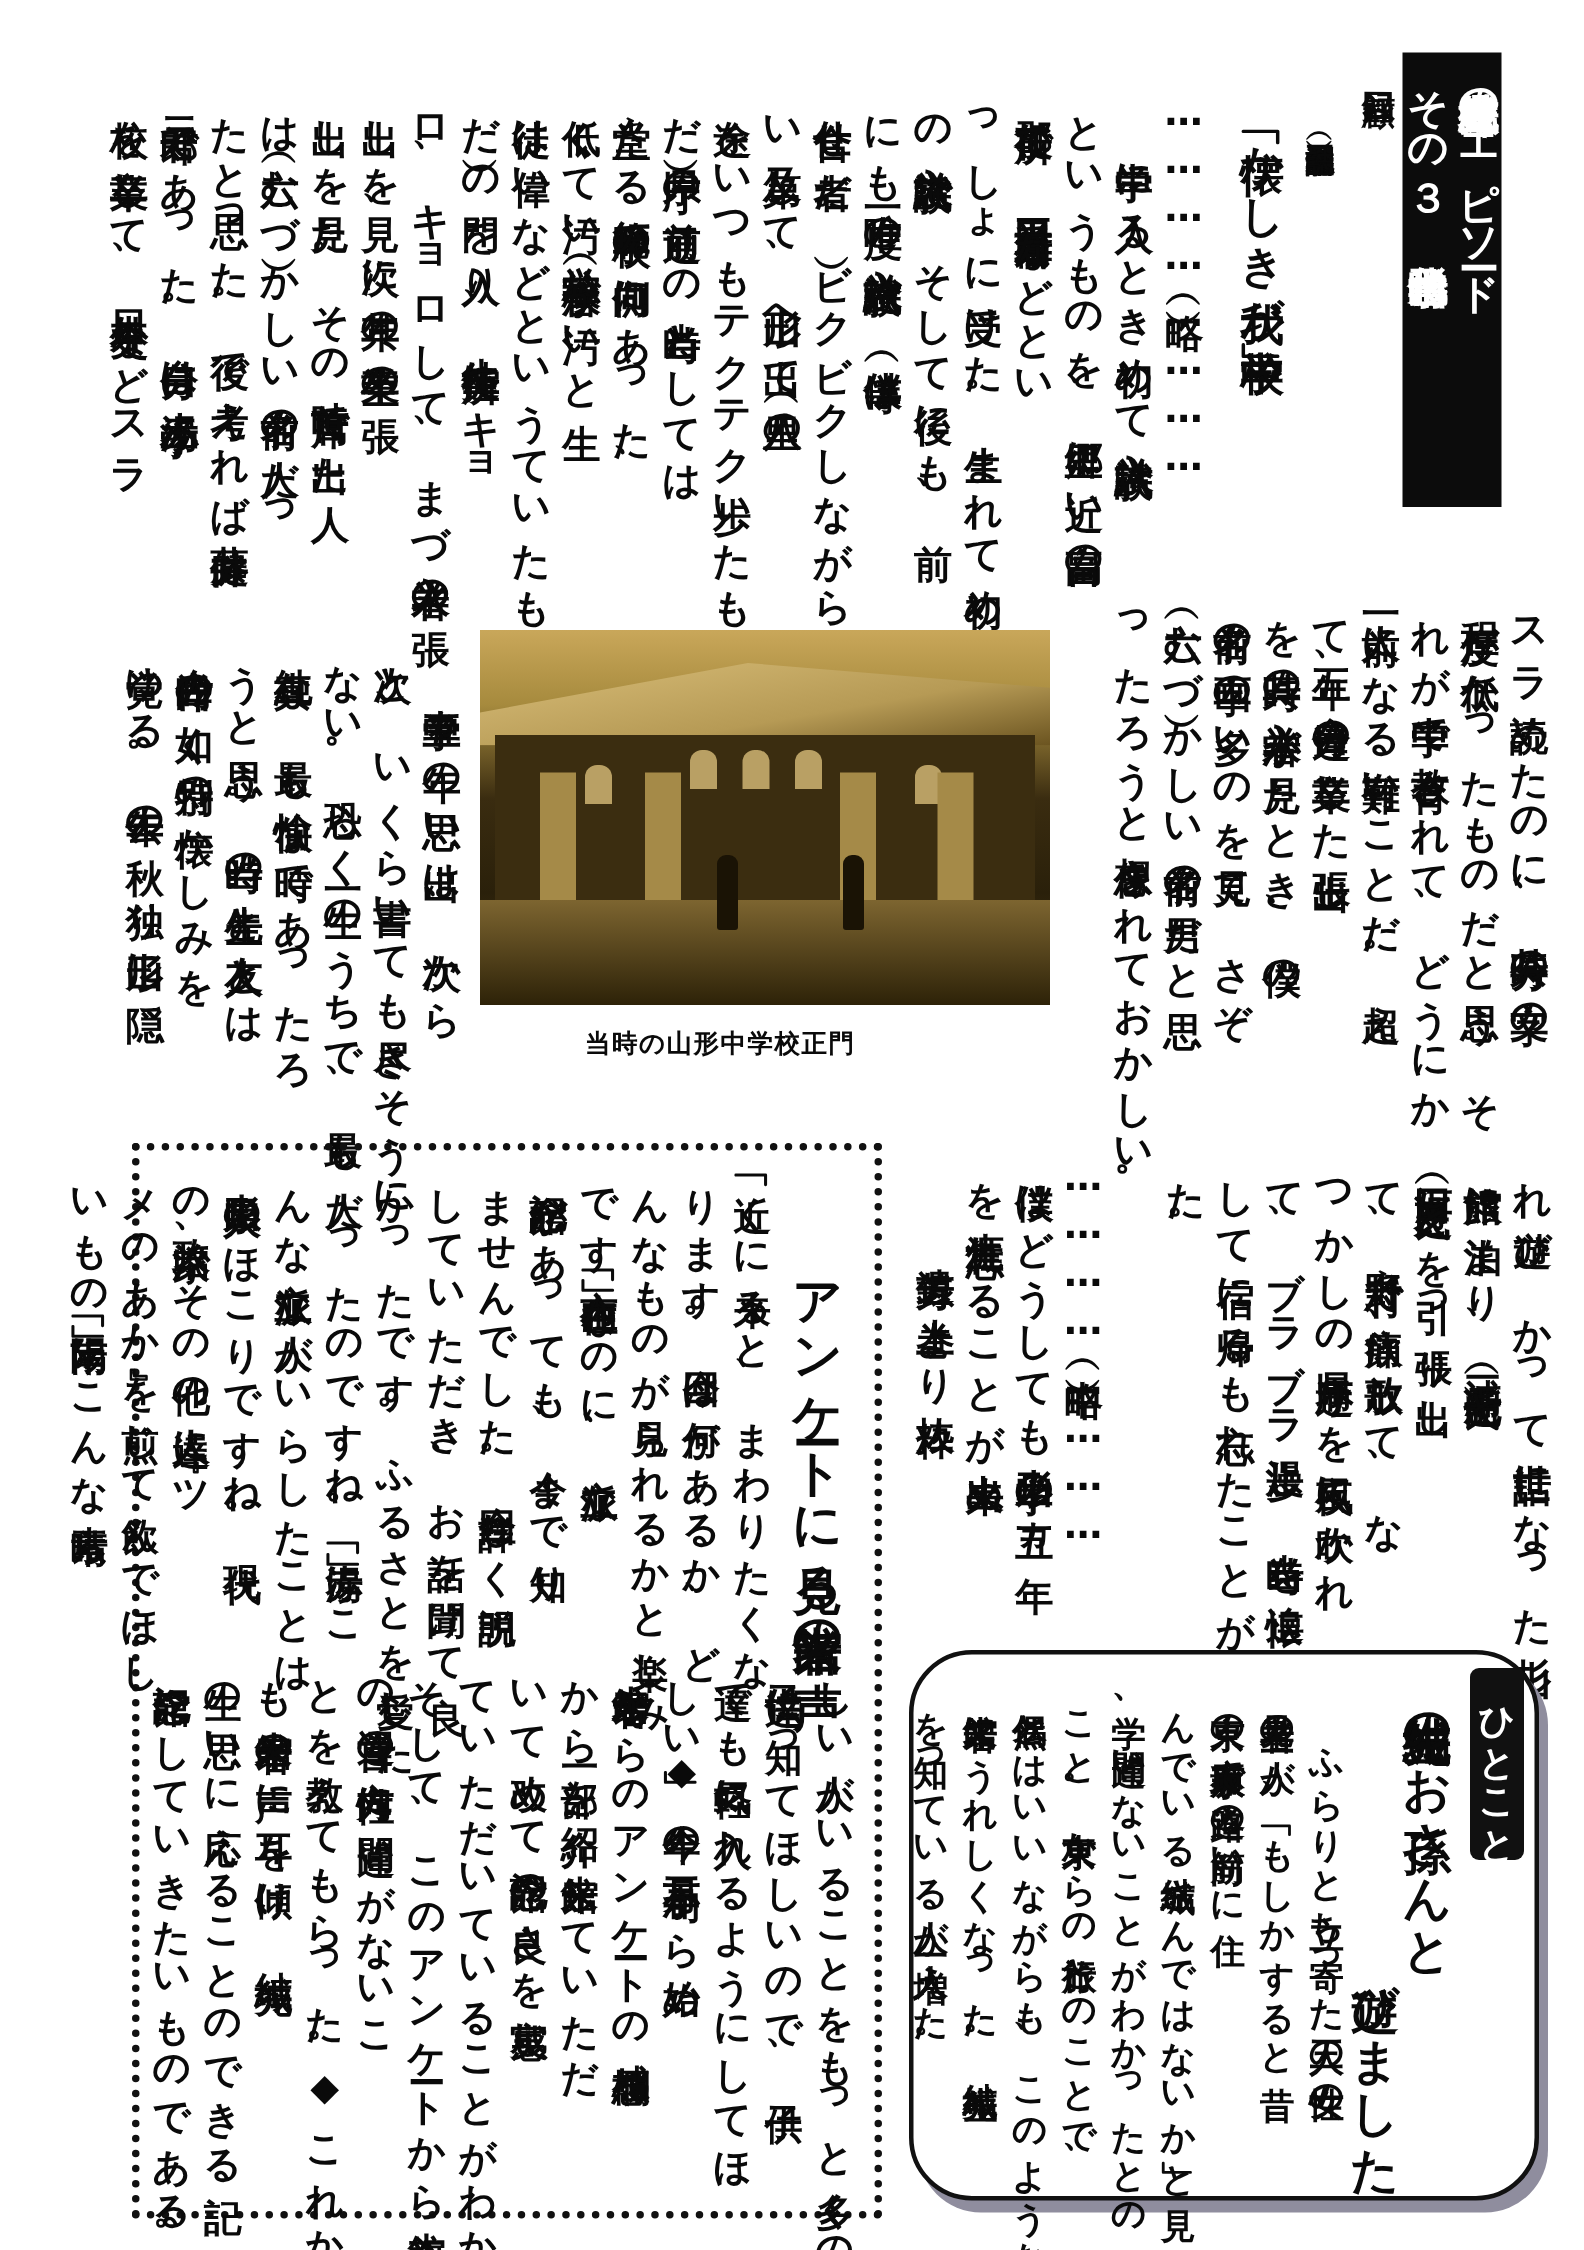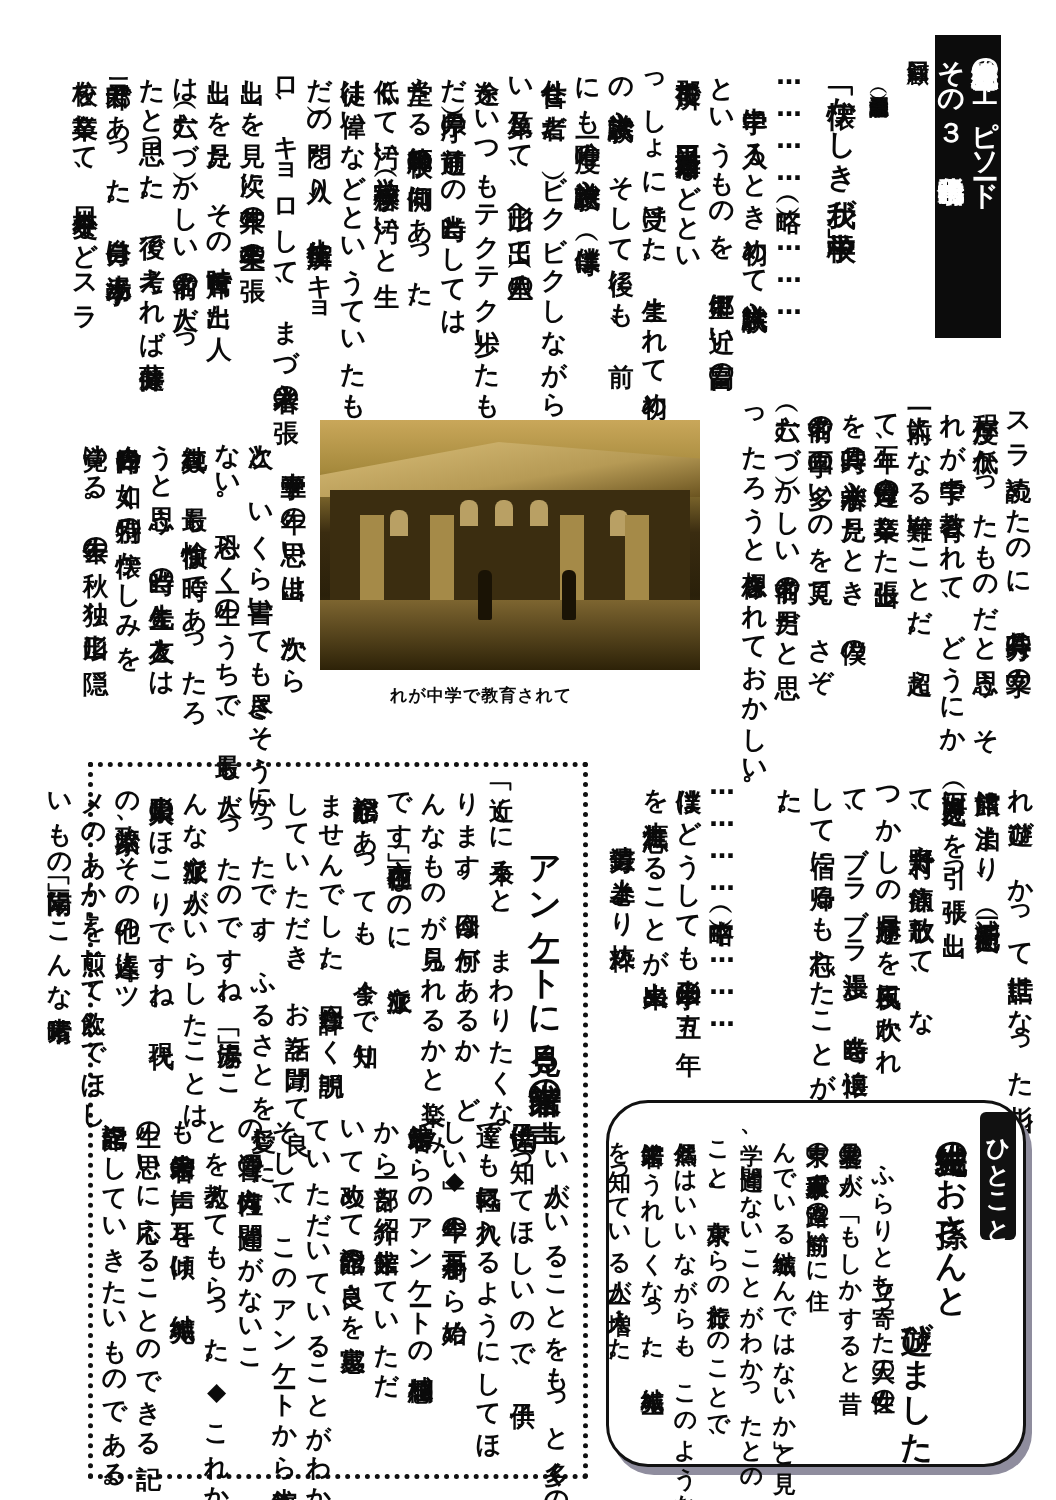--- a/index.html
+++ b/index.html
@@ -133,21 +133,21 @@
   <div class="win" style="left:70px;top:90px"></div>
   <div class="win" style="left:290px;top:90px"></div>
   <div class="pillar" style="left:40px"></div>
   <div class="pillar" style="left:110px"></div>
   <div class="pillar" style="left:240px"></div>
   <div class="pillar" style="left:305px"></div>
   <div class="ground"></div>
   <div class="person" style="left:158px;top:150px"></div>
   <div class="person" style="left:242px;top:150px"></div>
 </div>
-<div id="caption" class="abs">れが中学で教育されて</div>
+<div id="caption" class="abs">当時の山形中学校正門</div>
 
 <div id="col-mid" class="abs body-col" style="display:flex; flex-direction:row-reverse; width:270px;">
   <p class="vt">　中学五ヵ年の思い出は、次から</p>
   <p class="vt">次と、いくら書いても尽きそうに</p>
   <p class="vt">ない。恐らく一生のうちで、最も</p>
   <p class="vt">純真な、最も愉快な時であったろ</p>
   <p class="vt">うと思う。当時の先生と友人とは</p>
   <p class="vt">今尚昨日の如く特別の懐かしみを</p>
   <p class="vt">覚ゆる。去年の秋、独り山形に隠</p>
 </div>

